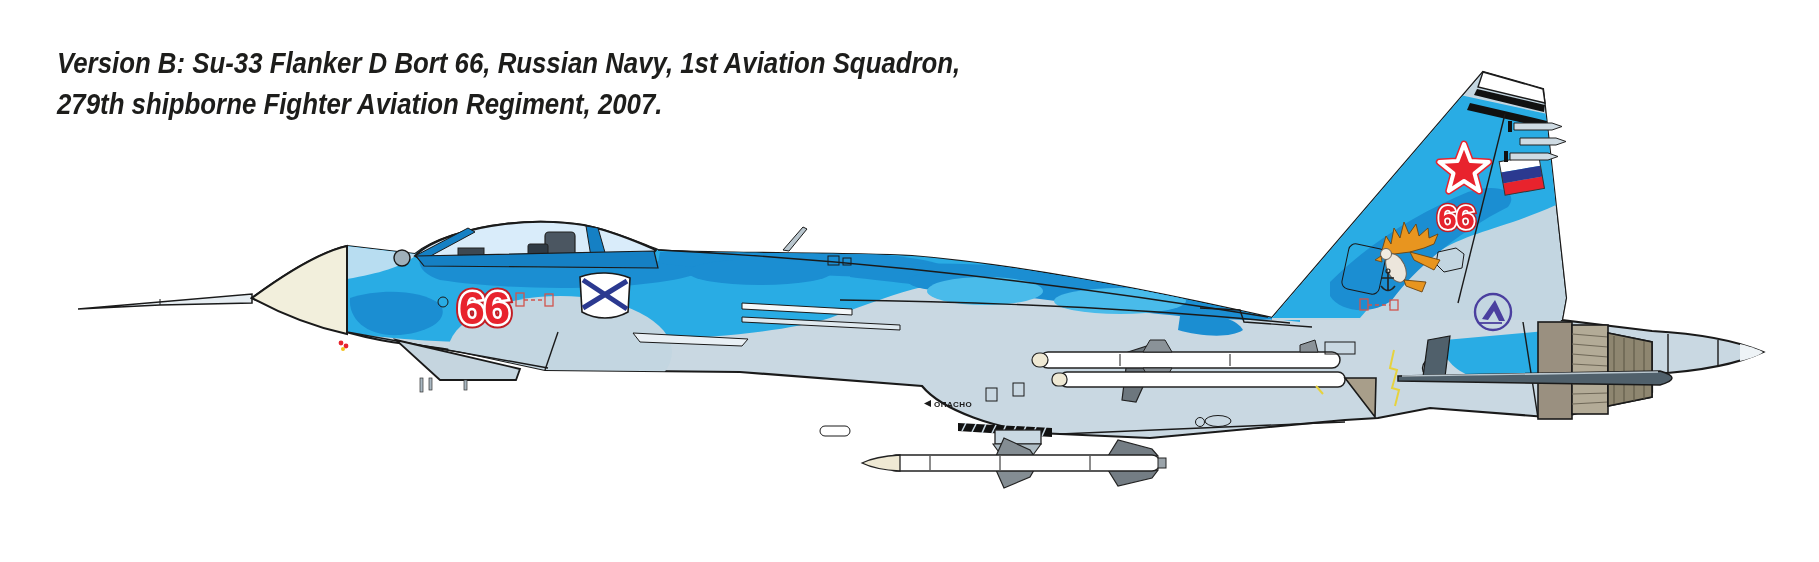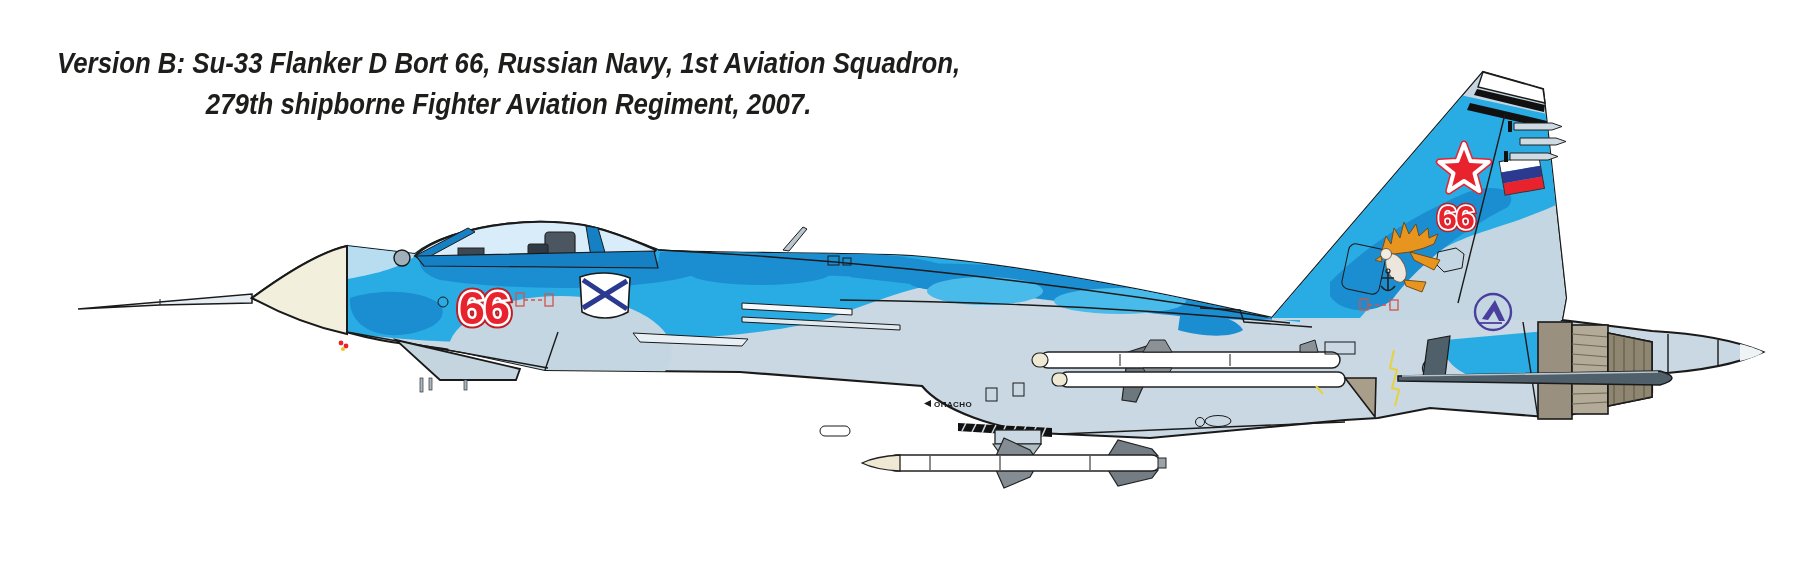--- a/index.html
+++ b/index.html
@@ -1,17 +1,17 @@
 <!DOCTYPE html>
 <html><head>
 <meta charset="utf-8">
 <style>
   html,body{margin:0;padding:0;background:#fff;}
   .stage{position:relative;width:1819px;height:562px;background:#fff;overflow:hidden;
-         font-family:"Liberation Sans", sans-serif;text-align:center;}
+         font-family:"Liberation Sans", sans-serif;}
   .caption{position:absolute;left:57px;top:42px;color:#1d1d1b;
            font-style:italic;font-weight:bold;font-size:30px;line-height:41px;
            transform:scaleX(.86);transform-origin:left top;white-space:nowrap;}
   svg text{font-family:"Liberation Sans", sans-serif;}
   .ln{fill:none;stroke:#1a1a1a;stroke-width:1.4;}
   .lnthin{fill:none;stroke:#1a1a1a;stroke-width:1;}
   .bort{font-weight:bold;paint-order:stroke;text-anchor:middle;letter-spacing:-1px;}
   .stencil{font-size:8px;font-weight:bold;fill:#1a1a1a;letter-spacing:.5px;}
 </style>
 </head>

